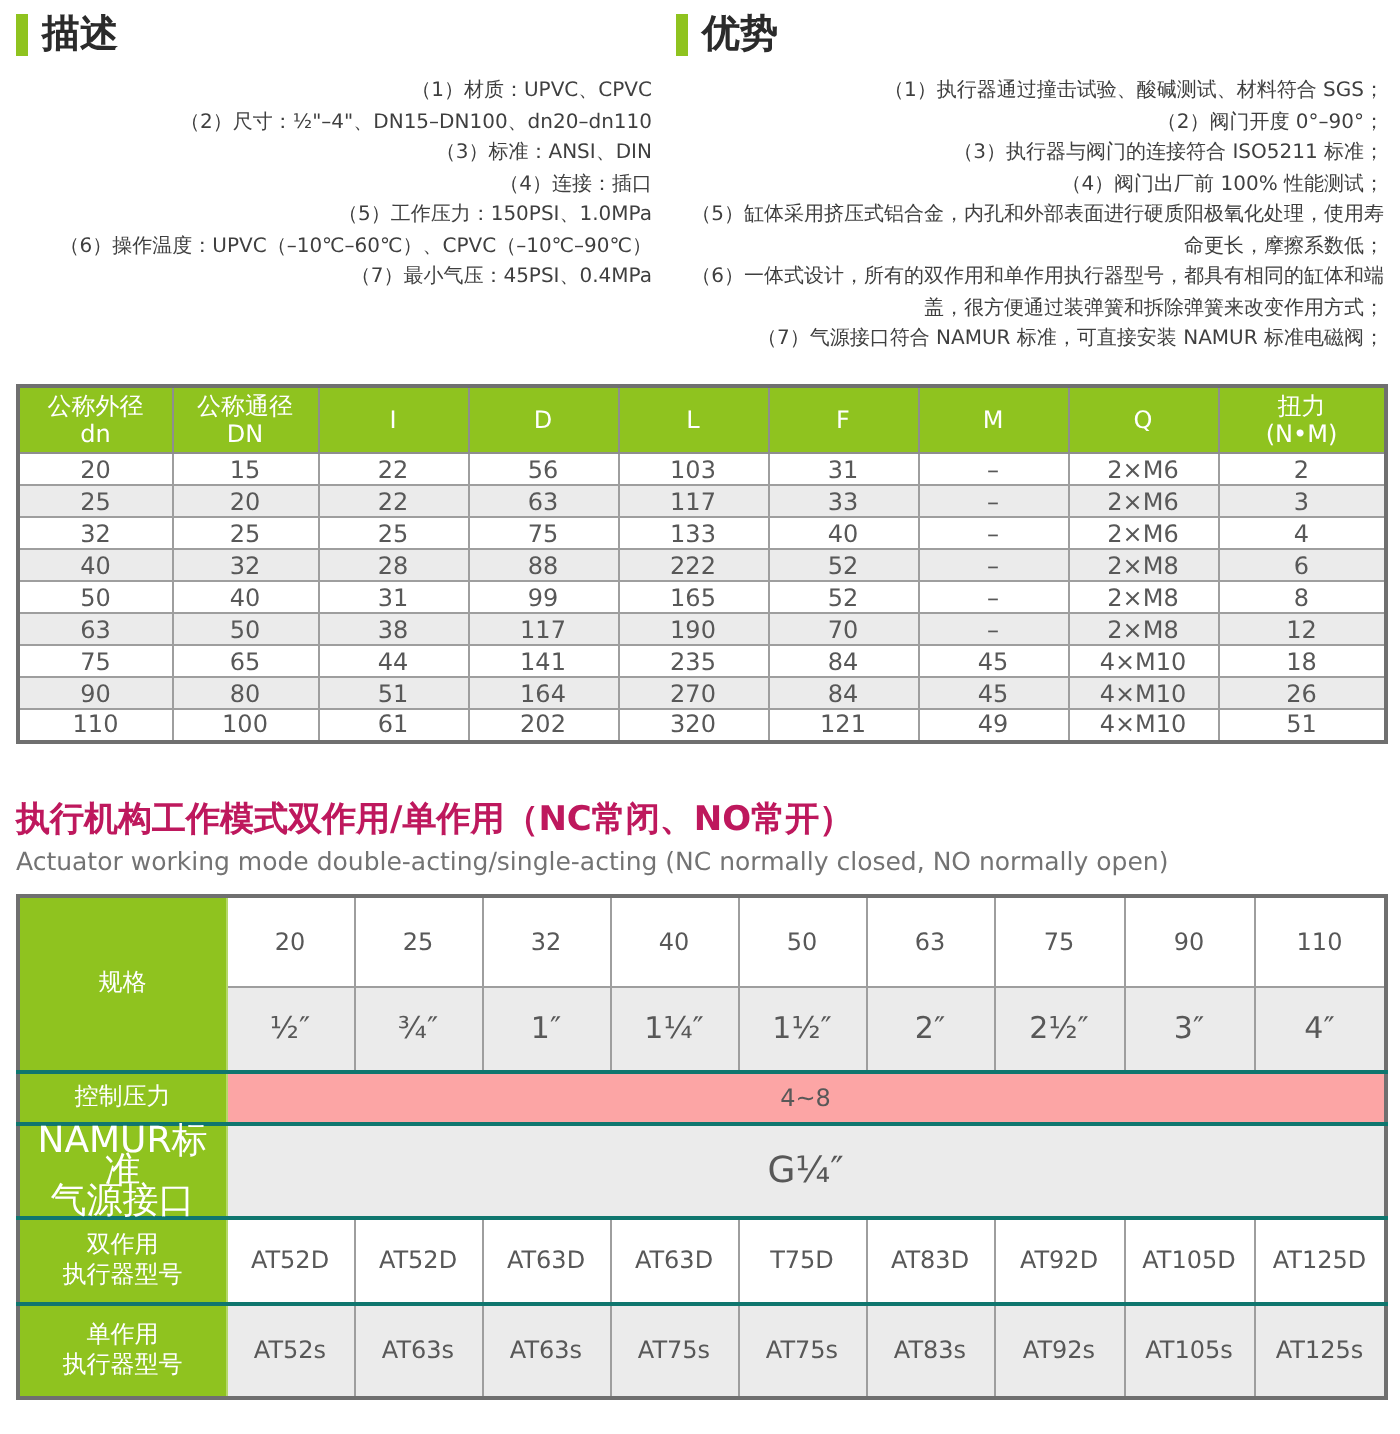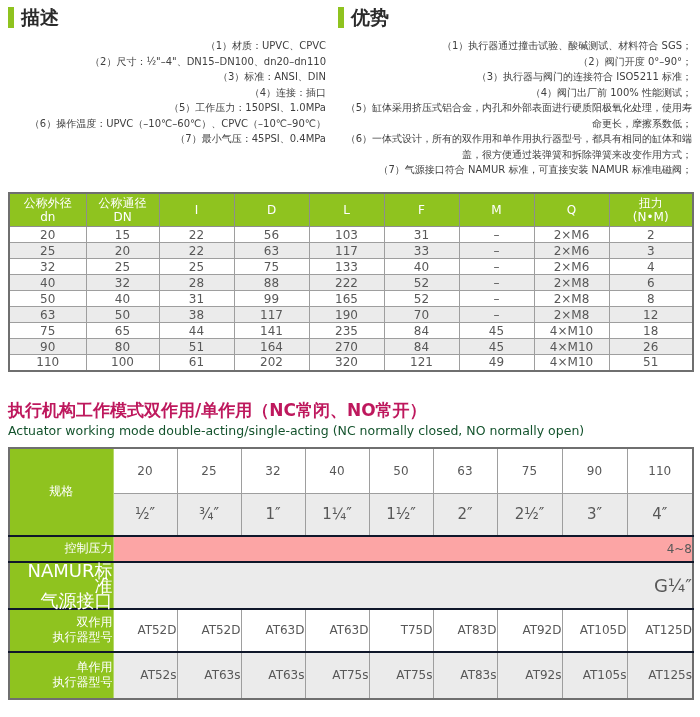--- a/index.html
+++ b/index.html
@@ -57,21 +57,21 @@
   .dim-table tbody tr:nth-of-type(even) td { background: #ebebeb; }
 
   
   .act-title-cn {
     margin: 27px 0 2px 0;
     font-size: 17px; font-weight: bold; color: #be185d;
     line-height: 22px;
   }
   .act-title-en {
     margin: 0 0 9px 0;
-    font-size: 12.5px; font-weight: normal; color: #14532d;
+    font-size: 12.5px; font-weight: normal; color: #737373;
     line-height: 15px;
   }
 
   .act-table {
     width: 684px;
     border: 2px solid #6f6f6f;
   }
   .act-table td {
     font-size: 12px; color: #585858;
     text-align: center; vertical-align: middle;
@@ -84,21 +84,21 @@
     border-color: #b5d86a;
     margin-left: 27px;
   }
   .act-table .r-size td   { height: 46px; background: #ffffff; }
   .act-table .r-frac td   { height: 42px; background: #ebebeb; font-size: 15px; }
   .act-table .r-ctrl td   { height: 26px; background: #fca5a5; }
   .act-table .r-namur td  { height: 45px; background: #ebebeb; font-size: 18px; }
   .act-table .r-da td     { height: 43px; background: #ffffff; }
   .act-table .r-sa td     { height: 47px; background: #ebebeb; }
   .act-table .label-cell  { background: #8fc31f !important; }
-  .act-table tr.major-top td { border-top: 2px solid #0f172a; text-align: right; }
+  .act-table tr.major-top td { border-top: 2px solid #0f766e; }
 </style>
 </head>
 <body>
 
 <div class="page">
 
   <div class="columns">
 
     <section class="col-left">
       <h2 class="section-h">

